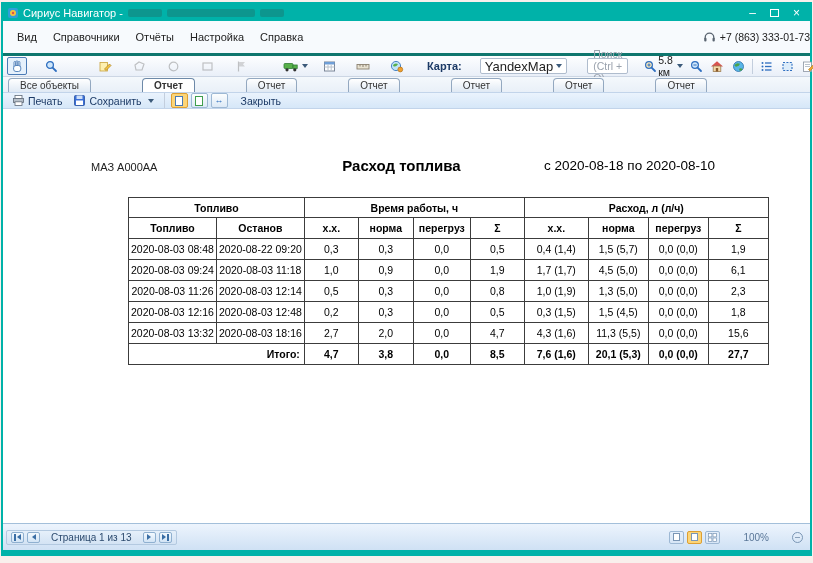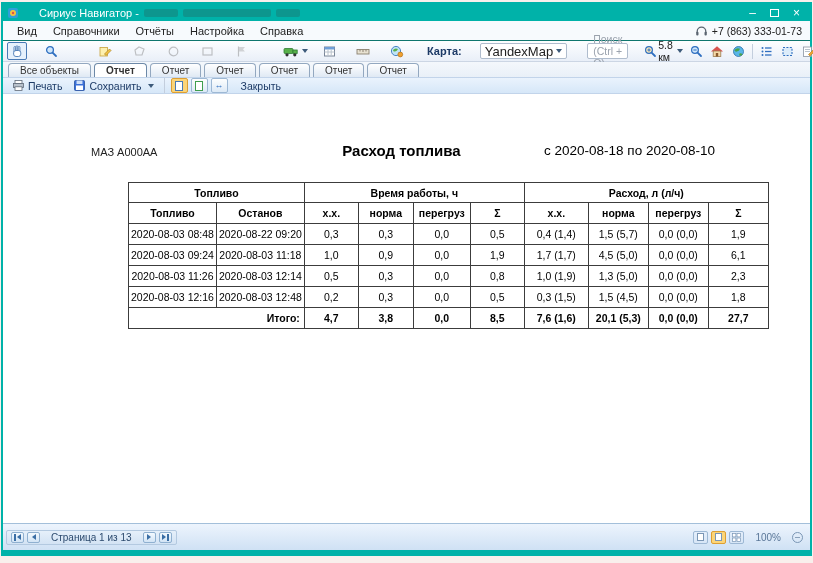--- a/index.html
+++ b/index.html
@@ -5,31 +5,31 @@
   * { margin:0; padding:0; box-sizing:border-box; }
   html,body { width:813px; height:563px; font-family:"Liberation Sans", sans-serif; }
   .screen { position:relative; width:813px; height:563px; background:#f9efec; overflow:hidden; }
   .window { position:absolute; left:1px; top:2px; right:1px; bottom:7px;
             border:2px solid #00b2a9; border-bottom-width:6px;
             background:#fff; display:flex; flex-direction:column; }
 
   
   .titlebar { height:17px; background:#00b2a9; display:flex; align-items:center;
               color:#fff; font-size:11px; padding:0 4px; flex:0 0 auto; }
-  .titlebar .t-text { margin-left:20px; white-space:nowrap; }
+  .titlebar .t-text { margin-left:4px; white-space:nowrap; }
   .redacted { display:inline-block; height:8px; background:#0d968e; border-radius:2px; margin-left:5px; }
   .win-controls { margin-left:auto; display:flex; align-items:center; gap:14px; padding-right:6px; }
   .win-controls span { color:#fff; font-size:12px; line-height:12px; cursor:default; }
   .maxbox { width:9px; height:8px; border:1px solid #fff; display:inline-block; }
 
   
-  .menubar { height:20px; background:#f7fafd; display:flex; align-items:center;
-             font-size:11px; color:#222; padding-left:6px; border-bottom:1px solid #0f766e; flex:0 0 auto;}
+  .menubar { height:35px; background:#f7fafd; display:flex; align-items:center;
+             font-size:11px; color:#222; padding-left:6px; border-bottom:3px solid #0f766e; flex:0 0 auto;}
   .menubar .m-item { padding:2px 8px; cursor:default; }
-  .phone { margin-left:auto; display:flex; align-items:center; gap:4px; padding-right:8px;
+  .phone { margin-left:auto; display:flex; align-items:center; gap:4px; 
            font-size:10.5px; color:#222; }
 
   
   .toolbar { height:21px; background:linear-gradient(#fdfeff,#e9eff8); border-bottom:1px solid #ccd6e4;
              display:flex; align-items:center; padding:0 4px; gap:14px; flex:0 0 auto; }
   .tool-btn { height:18px; min-width:20px; display:flex; align-items:center; justify-content:center;
               border:1px solid transparent; border-radius:2px; padding:0 1px; }
   .tool-btn.selected { background:#e6f1fc; border-color:#4a7ab5; }
   .tool-btn.disabled { opacity:.42; filter:grayscale(1); }
   .tsep { width:1px; height:15px; background:#c3cedd; margin:0 3px; }
@@ -39,21 +39,21 @@
   .map-combo { width:118px; height:16px; background:#fff; border:1px solid #afbccd; border-radius:2px;
                font-size:13px; color:#222; display:flex; align-items:center; padding:0 4px; }
   .map-combo .cv { flex:1; }
   .search-box { width:305px; height:16px; background:#fff; border:1px solid #afbccd; border-radius:2px;
                 font-size:10.5px; color:#9aa2ad; display:flex; align-items:center; padding:0 5px; margin-left:6px; }
   .right-tools { margin-left:auto; display:flex; align-items:center; gap:1px; }
   .scale-text { font-size:10.5px; color:#222; margin:0 1px; }
 
   
   .tabstrip { height:15px; background:linear-gradient(#f4f8fc,#e9f0f8); display:flex; align-items:flex-end;
-              padding-left:5px; flex:0 0 auto; }
+              padding-left:5px; flex:0 0 auto;gap:48px; }
   .tab { font-size:10px; color:#333; padding:1px 11px 1px; margin-right:3px;
          border:1px solid #93a8c0; border-bottom:none; border-radius:4px 4px 0 0;
          background:linear-gradient(#ffffff,#dfe9f4); white-space:nowrap; cursor:default; height:14px; }
   .tab.active { font-weight:bold; background:#fff; border-color:#6d89a8; }
 
   
   .rtoolbar { height:17px; background:linear-gradient(#eaf3fd,#d6e7f8); border-top:1px solid #c2d4ea;
               border-bottom:1px solid #c2d4ea; display:flex; align-items:center; gap:3px;
               padding:0 5px; font-size:10.5px; color:#1c3a66; flex:0 0 auto; }
   .rt-btn { display:flex; align-items:center; gap:3px; padding:1px 4px; border-radius:2px; cursor:default; }
@@ -90,21 +90,21 @@
            background:linear-gradient(#f3f9fe,#d2e4f5); display:flex; align-items:center; justify-content:center; gap:1px; }
   .tri-l { width:0; height:0; border-top:3px solid transparent; border-bottom:3px solid transparent; border-right:4px solid #3a6ea5; }
   .tri-r { width:0; height:0; border-top:3px solid transparent; border-bottom:3px solid transparent; border-left:4px solid #3a6ea5; }
   .bar-v { width:2px; height:7px; background:#3a6ea5; }
   .page-label { margin:0 8px; }
   .sb-right { margin-left:auto; display:flex; align-items:center; gap:3px; padding-right:4px; }
   .viewbtn { width:15px; height:13px; border:1px solid #9db8d4; border-radius:2px;
              background:linear-gradient(#fdfefe,#dcе9f6); display:flex; align-items:center; justify-content:center; }
   .viewbtn.active { background:#fcd578; border-color:#dd9f33; }
   .vglyph { width:7px; height:8px; background:#fff; border:1px solid #7a96b5; }
-  .zoomtext { color:#5a7798; margin:0 8px; }
+  .zoomtext { color:#5a7798; margin:0 20px; }
   .minusbtn { width:11px; height:11px; border:1px solid #7a96b5; border-radius:50%;
               display:flex; align-items:center; justify-content:center; color:#5a7798; font-size:9px; line-height:9px; }
   .icon { display:inline-block; line-height:0; }
 </style>
 </head>
 <body>
 
 <div class="screen">
 <div class="window">
 
@@ -462,20 +462,32 @@
               <td class="cell-date">2020-08-03 12:48</td>
               <td>0,2</td>
               <td>0,3</td>
               <td>0,0</td>
               <td>0,5</td>
               <td>0,3 (1,5)</td>
               <td>1,5 (4,5)</td>
               <td>0,0 (0,0)</td>
               <td>1,8</td>
             </tr>
+            <tr>
+              <td class="cell-date">2020-08-03 13:32</td>
+              <td class="cell-date">2020-08-03 18:16</td>
+              <td>2,7</td>
+              <td>2,0</td>
+              <td>0,0</td>
+              <td>4,7</td>
+              <td>4,3 (1,6)</td>
+              <td>11,3 (5,5)</td>
+              <td>0,0 (0,0)</td>
+              <td>15,6</td>
+            </tr>
           </tbody>
       <tfoot>
         <tr class="totals">
           <td colspan="2" class="totals-label">Итого:</td>
           <td>4,7</td>
           <td>3,8</td>
           <td>0,0</td>
           <td>8,5</td>
           <td>7,6 (1,6)</td>
           <td>20,1 (5,3)</td>

